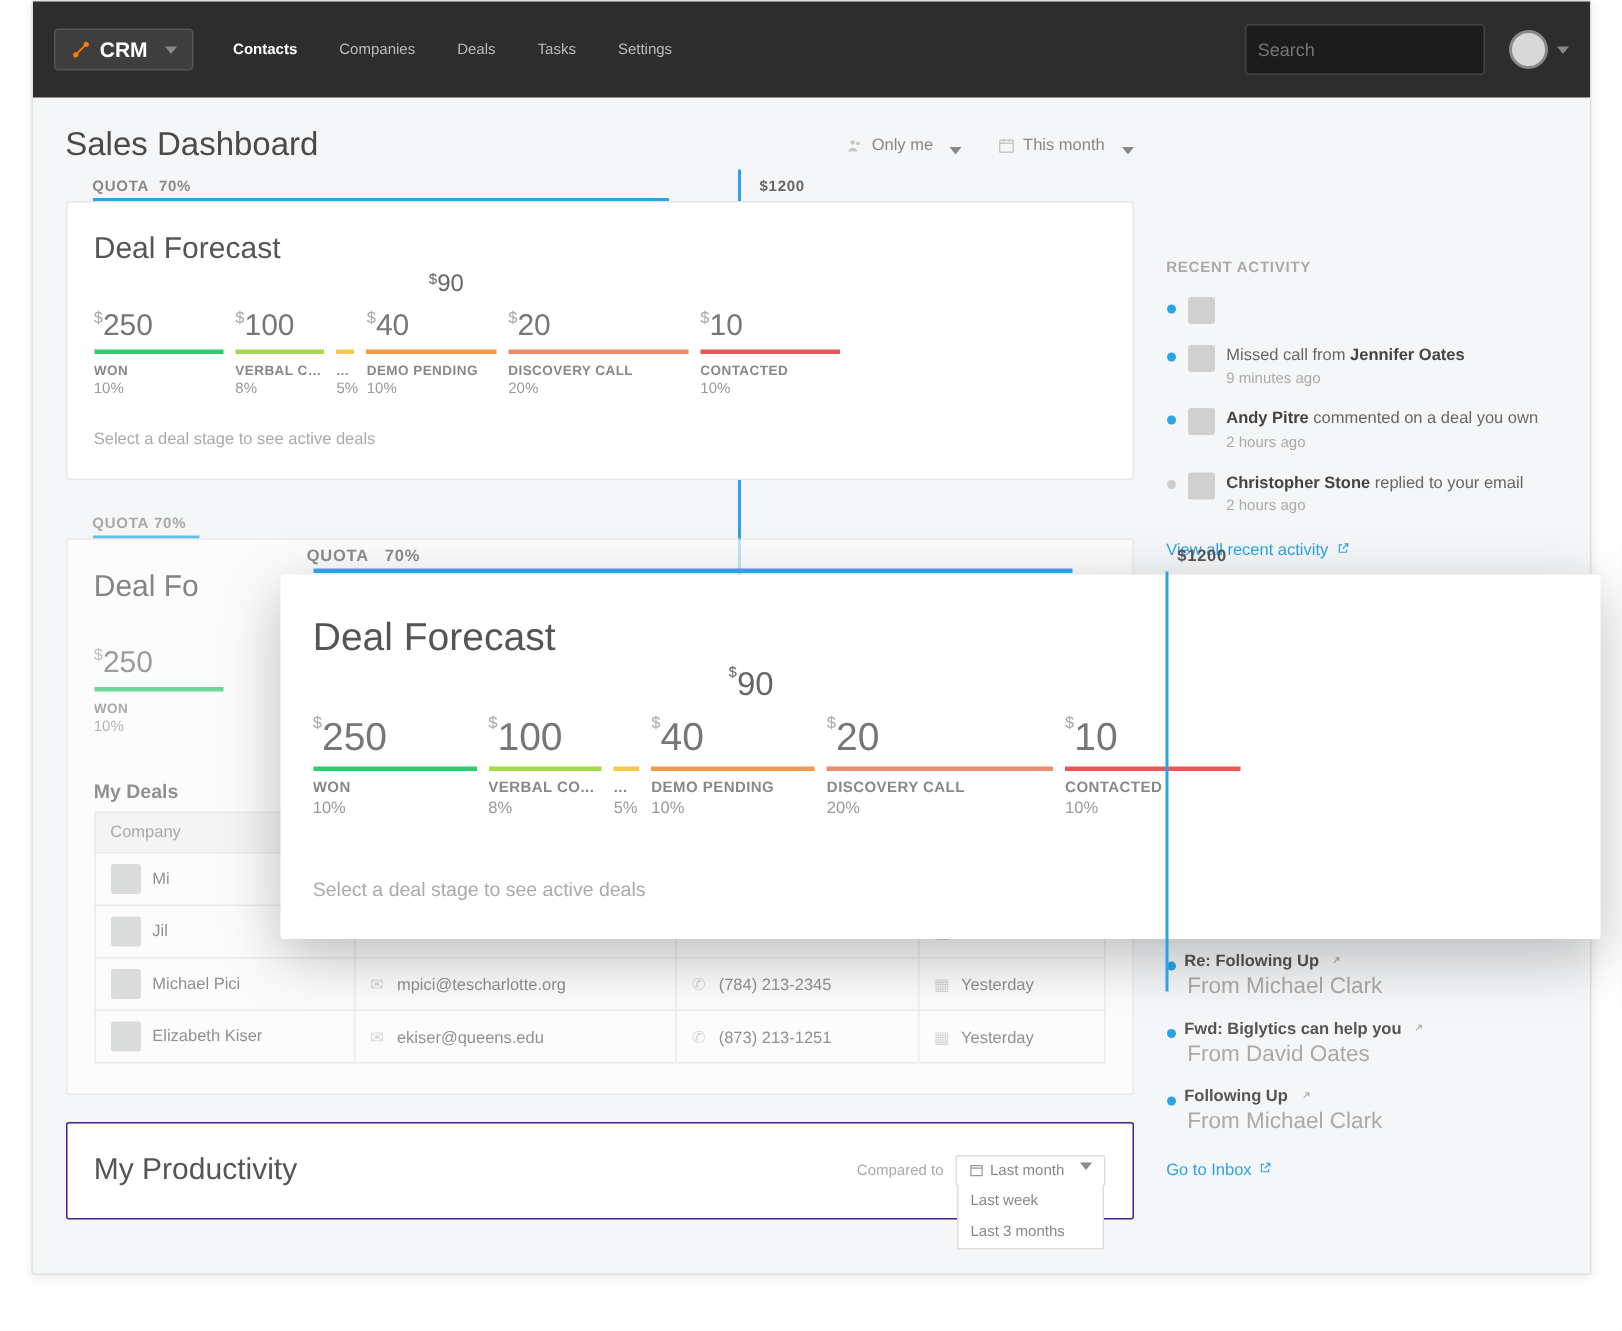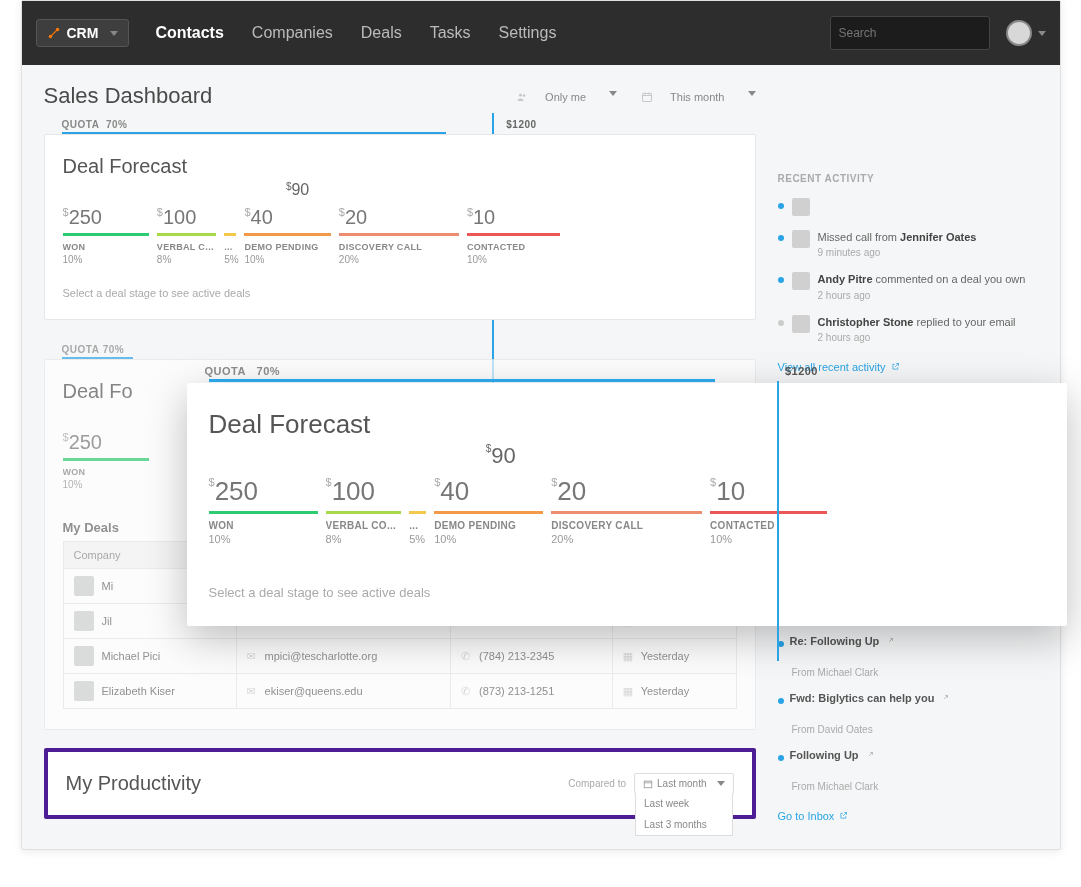--- a/index.html
+++ b/index.html
@@ -2,32 +2,32 @@
 <html><head>
 <meta charset="utf-8">
 <style>
 *{box-sizing:border-box;margin:0;padding:0;font-family:-apple-system,BlinkMacSystemFont,"Segoe UI",Helvetica,Arial,sans-serif}
 body{background:#fff;width:1081px;height:887px;overflow:hidden}
 .app{width:1040px;height:850px;margin:0 auto;background:#f5f6f7;border:1px solid #e0e0e0;box-shadow:0 2px 8px rgba(0,0,0,.08);border-radius:2px;position:relative}
 .topbar{height:64px;background:#2d2d2d;display:flex;align-items:center;padding:0 14px;color:#ccc;font-size:14px}
 .brand-btn{background:#3e3e3e;border:1px solid #555;border-radius:3px;padding:5px 10px;display:flex;align-items:center;gap:6px;color:#fff;font-weight:600}
 .brand-btn svg{width:14px;height:14px}
 .nav{display:flex;gap:28px;margin-left:26px}
-.nav a{color:#bbb;text-decoration:none;font-size:16px}
+.nav a{color:#bbb;text-decoration:none;font-size:10px}
 .nav a.active{color:#fff;font-weight:600}
 .spacer{flex:1}
 .search{background:#1c1c1c;border:1px solid #444;border-radius:3px;height:28px;width:160px;padding:16px 8px;color:#ccc;font-size:12px}
 .avatar-top{width:26px;height:26px;border-radius:50%;background:#d8d8d8 center/cover;margin-left:16px;border:2px solid #888}
 .caret{width:0;height:0;border-left:4px solid transparent;border-right:4px solid transparent;border-top:5px solid #888;margin-left:6px}
 .content{display:flex;padding:18px 22px;gap:22px}
 .main{flex:1;min-width:0}
 .side{width:260px;flex-shrink:0;padding-top:90px}
 h1.page-title{font-size:22px;font-weight:300;color:#4a4a4a;margin-bottom:6px}
 .filters{display:flex;justify-content:flex-end;gap:24px;font-size:11px;color:#888;margin-top:-24px;margin-bottom:10px}
-.filter{display:flex;align-items:flex-start;gap:17px;cursor:pointer}
+.filter{display:flex;align-items:flex-end;gap:5px;cursor:pointer}
 .filter svg{width:12px;height:12px;opacity:.5}
 .quota-row{display:flex;align-items:center;font-size:10px;color:#888;font-weight:600;letter-spacing:.5px;padding:6px 18px 2px;position:relative}
 .quota-row .amt{margin-left:auto;color:#666}
 .quota-bar{height:2px;background:#2aa4e6;margin:0 0 0 18px;width:54%}
 .quota-line{position:absolute;left:63%;top:0;bottom:-200px;width:2px;background:#2aa4e6}
 .card{background:#fff;border:1px solid #e7e7e7;border-radius:2px;padding:20px 18px;margin-bottom:18px;position:relative;overflow:hidden}
 .card-title{font-size:20px;font-weight:300;color:#555;margin-bottom:14px}
 .forecast-high{position:absolute;left:34%;top:46px;font-size:16px;color:#666}
 .forecast-high .d{font-size:10px;vertical-align:top}
 .stages{display:flex;gap:0;margin-top:28px}
@@ -43,45 +43,45 @@
 .dot{width:6px;height:6px;border-radius:50%;background:#2aa4e6;margin-top:5px;flex-shrink:0}
 .dot.grey{background:#ccc}
 .av{width:18px;height:18px;border-radius:2px;background:#d0d0d0;flex-shrink:0}
 .act-txt{color:#666;line-height:1.4}
 .act-txt b{font-weight:600;color:#444}
 .act-time{color:#aaa;font-size:10px;margin-top:2px}
 .link{color:#2aa4e6;font-size:11px;text-decoration:none}
 .link svg{width:9px;height:9px;margin-left:2px}
 .email-item{margin-bottom:14px;font-size:11px}
 .email-item .subj{color:#555;font-weight:600;display:flex;align-items:center;gap:6px}
-.email-item .from{color:#aaa;font-size:10px;margin-top:20px;margin-left:14px}
+.email-item .from{color:#aaa;font-size:15px;margin-top:2px;margin-left:14px}
 .table{width:100%;border-collapse:collapse;font-size:11px;margin-top:6px}
 .table th{background:#f4f4f4;border:1px solid #e7e7e7;padding:7px 10px;text-align:left;color:#888;font-weight:400}
 .table td{border:1px solid #e7e7e7;padding:7px 10px;color:#666}
 .table td .ico{opacity:.35;margin-right:6px;display:inline-block;width:12px}
 .contact-name{display:flex;align-items:center;gap:8px}
 .contact-av{width:20px;height:20px;border-radius:2px;background:#d0d0d0}
 .sub-h{font-size:13px;font-weight:600;color:#666;margin:6px 0}
 .zoom-card{position:absolute;left:165px;top:382px;width:880px;background:#fff;box-shadow:0 12px 40px rgba(0,0,0,.25);border-radius:2px;padding:26px 22px;z-index:50}
 .zoom-quota{position:absolute;left:165px;top:358px;right:0;z-index:51}
 .z-quota-row{display:flex;align-items:center;font-size:11px;color:#888;font-weight:600;letter-spacing:.5px;padding:6px 18px 2px;position:relative;width:880px}
 .z-quota-row .amt{position:absolute;left:68%;color:#555}
 .z-quota-bar{height:3px;background:#2aa4e6;margin:0 0 0 22px;width:58%}
 .z-quota-line{position:absolute;left:755px;top:380px;height:280px;width:2px;background:#2aa4e6;z-index:52}
 .zoom-card .card-title{font-size:26px;margin-bottom:18px}
 .zoom-card .forecast-high{left:34%;top:60px;font-size:22px}
 .zoom-card .stages{margin-top:36px}
 .zoom-card .stage .val{font-size:26px}
 .zoom-card .stage .nm{font-size:10px}
 .zoom-card .stage .pct{font-size:11px}
 .zoom-card .hint{margin-top:40px;font-size:13px}
-.prod-card{background:#fff;border:4px solid #4c1d95;border-radius:2px;padding:20px 18px;position:relative}
+.prod-card{background:#fff;border:1px solid #4c1d95;border-radius:2px;padding:20px 18px;position:relative}
 .prod-head{display:flex;align-items:center}
 .compare{margin-left:auto;font-size:10px;color:#aaa;display:flex;align-items:center;gap:8px}
-.dd{border:1px solid #ddd;border-radius:2px;padding:4px 8px;font-size:10px;color:#888;display:flex;align-items:center;gap:4px;position:relative}
+.dd{border:1px solid #ddd;border-radius:2px;padding:4px 8px;font-size:10px;color:#888;display:flex;align-items:flex-start;gap:4px;position:relative}
 .dd-menu{position:absolute;top:100%;left:0;right:0;background:#fff;border:1px solid #ddd;border-top:none;font-size:10px}
 .dd-menu div{padding:5px 8px;color:#888}
 .bg-card{opacity:.7}
 </style>
 </head>
 <body>
 
 <div class="app">
   <div class="topbar">
     <div class="brand-btn">

